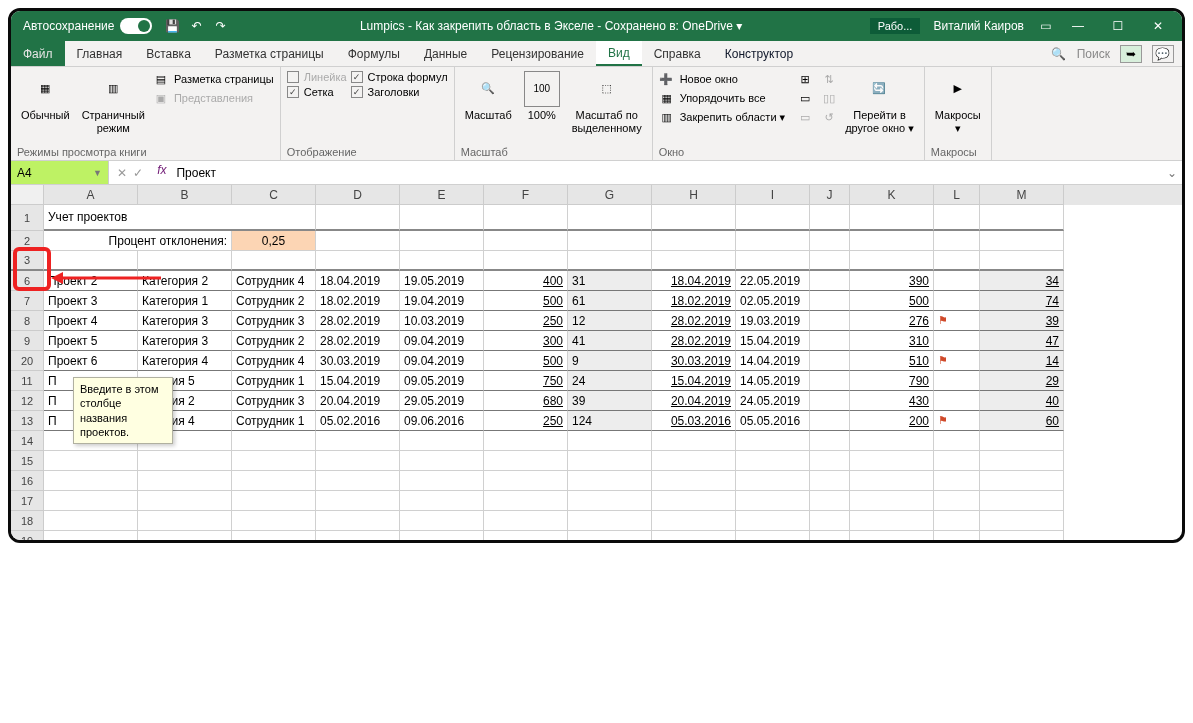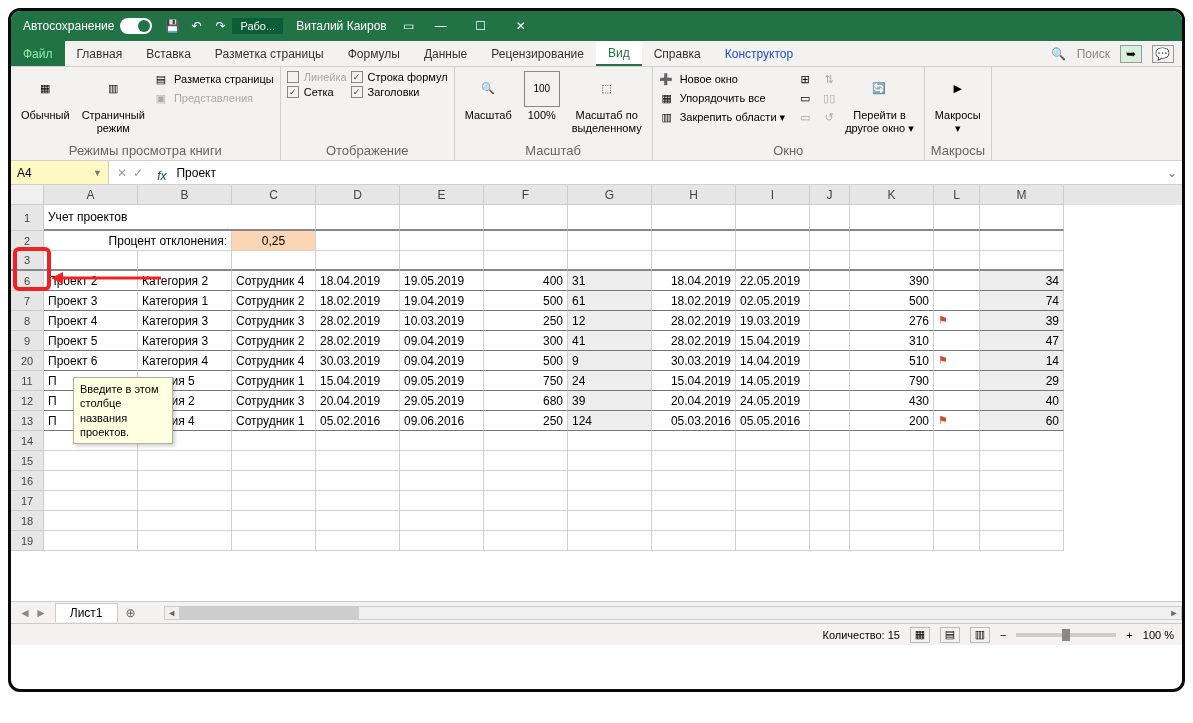--- a/index.html
+++ b/index.html
@@ -1,75 +1,75 @@
 <!DOCTYPE html>
 <html><head>
 <meta charset="utf-8">
 <style>
 * { box-sizing: border-box; margin: 0; padding: 0; font-family: 'Segoe UI', Tahoma, sans-serif; }
 body { background: #fff; width: 1193px; height: 723px; overflow: hidden; position: relative; }
-.app { border: 3px solid #0a0a0a; border-radius: 12px; margin: 8px; height: 684px; overflow: hidden; position: relative; background: #fff; }
+.app { border: 3px solid #0a0a0a; border-radius: 12px; margin: 8px; height: 535px; overflow: hidden; position: relative; background: #fff; }
 
 
 .titlebar { background: #217346; height: 30px; display: flex; align-items: center; color: #fff; font-size: 12px; padding: 0 4px; }
 .titlebar .autosave { display: flex; align-items: center; gap: 6px; padding: 0 8px; }
 .toggle { width: 32px; height: 16px; background: #fff; border-radius: 8px; position: relative; }
 .toggle::after { content: ''; position: absolute; width: 12px; height: 12px; background: #217346; border-radius: 50%; top: 2px; right: 2px; }
 .titlebar .qa-icon { width: 24px; height: 24px; display: flex; align-items: center; justify-content: center; cursor: pointer; }
 .titlebar .title-text { flex: 1; text-align: center; font-size: 12px; }
 .titlebar .user-badge { background: #0d5c38; padding: 2px 8px; font-size: 11px; margin-right: 3px; }
 .titlebar .win-btn { width: 40px; height: 30px; display: flex; align-items: center; justify-content: center; cursor: pointer; }
 
 
 .tabbar { background: #f3f2f1; height: 26px; display: flex; align-items: stretch; border-bottom: 1px solid #d0d0d0; font-size: 12px; }
 .tab { padding: 0 12px; display: flex; align-items: center; cursor: pointer; color: #333; }
-.tab.file { background: #217346; color: #86efac; }
+.tab.file { background: #217346; color: #e5e5e5; }
 .tab.active { background: #fff; border-bottom: 2px solid #217346; color: #217346; }
-.tab.konstruktor { color: #1d4ed8; }
+.tab.konstruktor { color: #0f172a; }
 .tabbar .right { margin-left: auto; display: flex; align-items: center; gap: 10px; padding-right: 8px; }
 .tabbar .right .icon-sq { width: 22px; height: 18px; border: 1px solid #999; display:flex;align-items:center;justify-content:center; }
 
 
 .ribbon { background: #f3f2f1; height: 94px; display: flex; border-bottom: 1px solid #d0d0d0; font-size: 11px; }
 .rgroup { border-right: 1px solid #d0d0d0; display: flex; flex-direction: column; padding: 2px 6px 0; }
 .rgroup .controls { flex: 1; display: flex; align-items: flex-start; gap: 4px; }
-.rgroup .label { text-align: center; font-size: 13px; color: #666; padding: 2px 0; }
+.rgroup .label { font-size: 11px; color: #666; padding: 2px 0; }
 .rbtn-big { display: flex; flex-direction: column; align-items: center; gap: 2px; padding: 2px 4px; cursor: pointer; text-align: center; line-height: 1.2; }
 .rbtn-big .ico { width: 36px; height: 36px; display: flex; align-items: center; justify-content: center; }
 .rvcol { display: flex; flex-direction: column; gap: 3px; padding-top: 2px; }
 .rsmall { display: flex; align-items: center; gap: 5px; cursor: pointer; white-space: nowrap; }
 .chk { width: 12px; height: 12px; border: 1px solid #888; display: inline-flex; align-items: center; justify-content: center; font-size: 9px; color: #444; }
 .rsmall .sm-ico { width: 16px; height: 16px; display:inline-flex;align-items:center;justify-content:center; }
 
 
 .formula-row { height: 24px; display: flex; align-items: stretch; border-bottom: 1px solid #d0d0d0; font-size: 12px; }
-.namebox { width: 98px; border-right: 1px solid #ccc; display: flex; align-items: center; padding: 4px 6px; background: #fef9c3; }
+.namebox { width: 98px; border-right: 1px solid #ccc; display: flex; align-items: center; padding: 4px 6px; background: #bef264; }
 .namebox .dd { margin-left: auto; color: #777; font-size: 9px; }
 .fx-ctrls { display: flex; align-items: center; gap: 6px; padding: 0 8px; color: #999; }
-.fx-label { font-style: italic; color: #0c4a6e; padding: 8px 6px; }
+.fx-label { font-style: italic; color: #701a75; padding: 2px 6px; }
 .fx-input { flex: 1; display: flex; align-items: center; padding: 0 4px; }
 .fx-expand { width: 20px; display:flex;align-items:center;justify-content:center;color:#777; }
 
 
 .grid-wrap { position: relative; height: 416px; overflow: hidden; }
 .colhdr-row { display: flex; height: 20px; background: #e6e6e6; font-size: 12px; }
 .selall { width: 33px; border-right: 1px solid #ccc; border-bottom: 1px solid #ccc; background: #f0f0f0; }
 .colhdr { border-right: 1px solid #ccc; border-bottom: 1px solid #ccc; display: flex; align-items: center; justify-content: center; color: #444; background: #e6e6e6; cursor: pointer; }
 .row { display: flex; height: 20px; }
 .rowhdr { width: 33px; border-right: 1px solid #ccc; border-bottom: 1px solid #ccc; background: #e6e6e6; display: flex; align-items: center; justify-content: center; font-size: 11px; color: #444; cursor: pointer; }
 .cell { border-right: 1px solid #d0d0d0; border-bottom: 1px solid #d0d0d0; padding: 0 4px; display: flex; align-items: center; font-size: 12px; overflow: hidden; white-space: nowrap; }
 .row1 { height: 26px; }
 .row1 .cell:first-of-type { font-size: 18px; color: #3b6e8f; border-bottom: 2px solid #888; }
 .row1 .cell { border-bottom: 2px solid #888; }
 .row2 .cell.c-C { background: #fcd5b4; justify-content: center; text-align: center; }
 .row2 .cell.c-AB { text-align: right; justify-content: flex-end; }
 .row.frozen-sep .cell, .row.frozen-sep .rowhdr { border-bottom: 2px solid #888; }
 .row.data .cell { border-bottom: 1px solid #777; }
 .row.data .cell.gshade { background: #ededed; }
-.cell.right { justify-content: flex-end; }
+.cell.right { justify-content: flex-end; text-decoration: underline; }
 .flag { color: #d04a2a; font-size: 11px; }
 
 
 .annot-box { position: absolute; border: 4px solid #e22; border-radius: 6px; pointer-events: none; }
 .annot-arrow { position: absolute; pointer-events: none; }
 .tooltip { position: absolute; background: #ffffe1; border: 1px solid #b0b0a0; padding: 4px 6px; font-size: 11px; line-height: 1.3; box-shadow: 2px 2px 4px rgba(0,0,0,0.2); width: 100px; }
 
 
 .sheet-tabs { height: 22px; display: flex; align-items: center; border-top: 1px solid #ccc; font-size: 12px; background: #f3f2f1; }
 .sheet-nav { display: flex; gap: 4px; padding: 0 8px; color: #888; }
@@ -96,20 +96,21 @@
 <div class="app">
 
   <div class="titlebar">
     <div class="autosave">
       <span>Автосохранение</span>
       <div class="toggle"></div>
     </div>
     <div class="qa-icon">💾</div>
     <div class="qa-icon">↶</div>
     <div class="qa-icon">↷</div>
+    <div class="title-text">Lumpics - Как закрепить область в Экселе - Сохранено в: OneDrive ▾</div>
     <div class="user-badge">Рабо...</div>
     <div style="padding:0 10px">Виталий Каиров</div>
     <div class="qa-icon">▭</div>
     <div class="win-btn">—</div>
     <div class="win-btn">☐</div>
     <div class="win-btn">✕</div>
   </div>
 
   <div class="tabbar">
     <div class="tab file">Файл</div>

